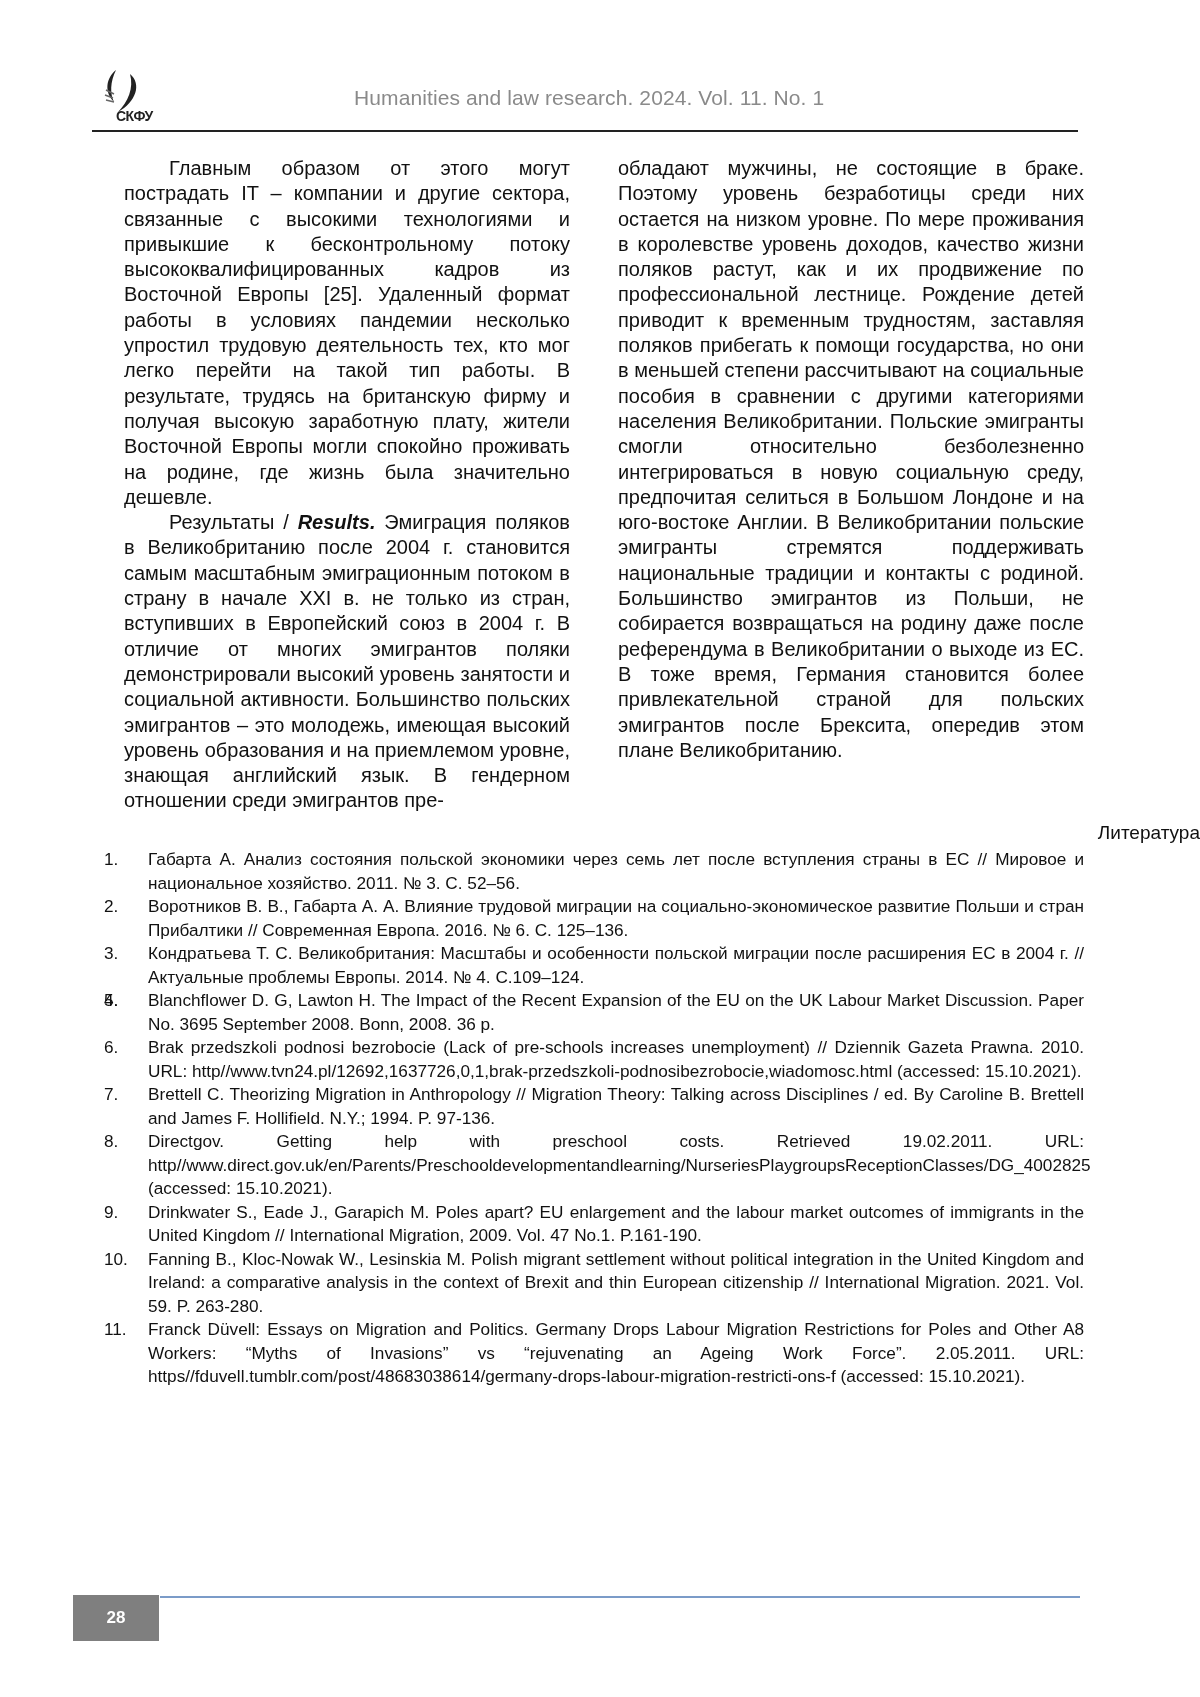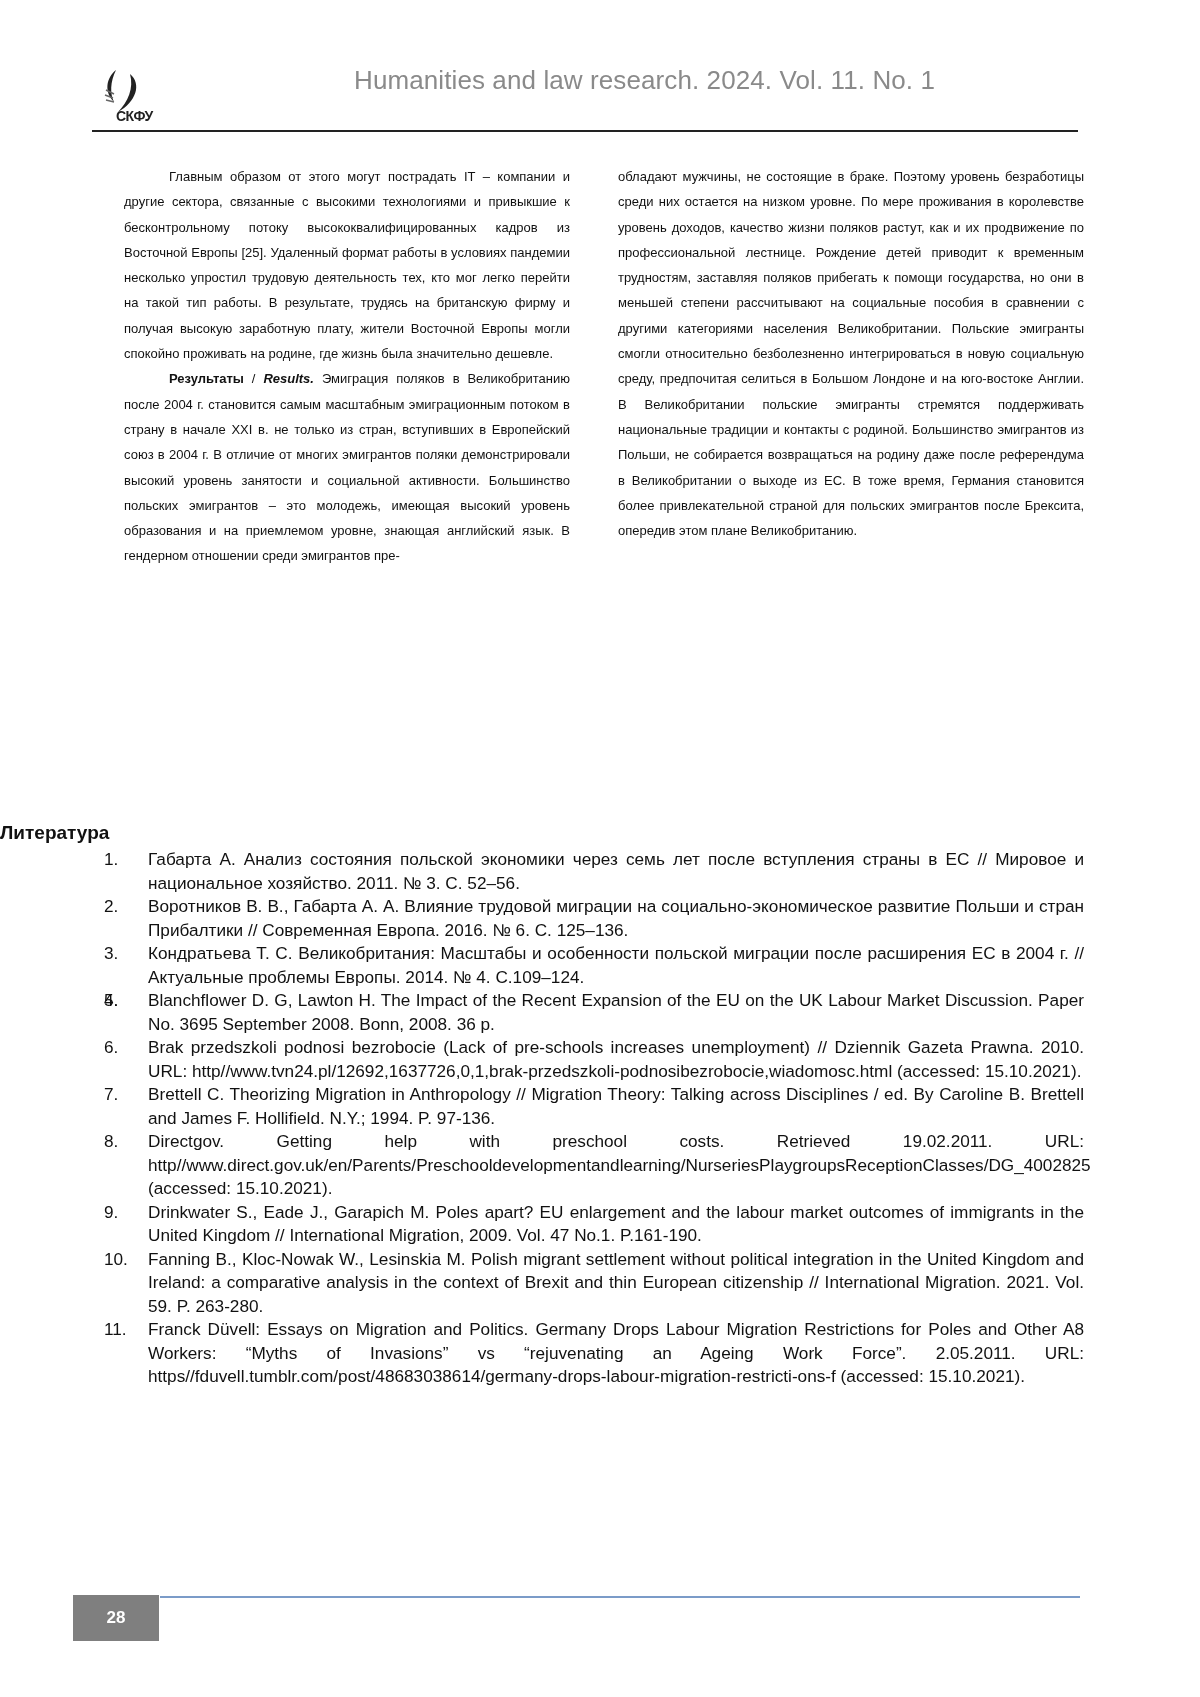--- a/index.html
+++ b/index.html
@@ -1,32 +1,32 @@
 <!DOCTYPE html>
 <html><head>
   <meta charset="utf-8">
   <style>
     html, body { margin: 0; padding: 0; background: #ffffff; }
     body { width: 1200px; height: 1697px; position: relative; overflow: hidden; font-family: "Liberation Sans", sans-serif; color: #111; }
     .header { position: absolute; left: 82px; top: 60px; width: 985px; height: 75px; }
     .logo { position: absolute; left: 18px; top: 8px; width: 80px; height: 62px; }
     .logo-text { position: absolute; left: 16px; top: 40px; font-size: 14px; font-weight: bold; letter-spacing: -0.5px; color: #222; font-family: "Liberation Sans", sans-serif; }
-    .journal-title { position: absolute; left: 272px; top: 5px; font-size: 26px; color: #8a8a8a; letter-spacing: 0.1px; }
+    .journal-title { position: absolute; left: 272px; top: 26px; font-size: 21px; color: #8a8a8a; letter-spacing: 0.1px; }
     .header-rule { position: absolute; left: 10px; top: 70px; width: 986px; height: 2px; background: #222; }
 
     .columns { position: absolute; top: 156px; left: 124px; width: 960px; }
-    .col { position: absolute; top: 8px; font-size: 13px; line-height: 25.3px; text-align: justify; }
+    .col { position: absolute; top: 0; font-size: 20px; line-height: 25.3px; text-align: justify; }
     .col-left { left: 0; width: 446px; }
     .col-right { left: 494px; width: 466px; }
     .col p { margin: 0; }
     .indent { text-indent: 45px; }
-    .bold { font-weight: bold; }
+    .bold { font-weight: normal; }
     .bolditalic { font-weight: bold; font-style: italic; }
 
-    .refs-title { position: absolute; top: 822px; left: 0; width: 1200px; text-align: left; font-weight: bold; font-size: 19px; }
+    .refs-title { position: absolute; top: 822px; left: 0; width: 1200px; text-align: right; font-weight: normal; font-size: 19px; }
     .refs { position: absolute; top: 848px; left: 104px; width: 980px; font-size: 17.2px; line-height: 23.5px; }
     .ref { position: relative; padding-left: 44px; text-align: justify; margin-bottom: 0; }
     .ref-num { position: absolute; left: 0; top: 0; }
 
     .page-num-box { position: absolute; left: 73px; top: 1595px; width: 86px; height: 46px; background: #7f7f7f; color: #fff; font-weight: bold; font-size: 17px; display: flex; align-items: center; justify-content: center; }
     .footer-rule { position: absolute; left: 160px; top: 1596px; width: 920px; height: 2px; background: #7b9bc8; }
   </style>
 </head>
 <body>
 

